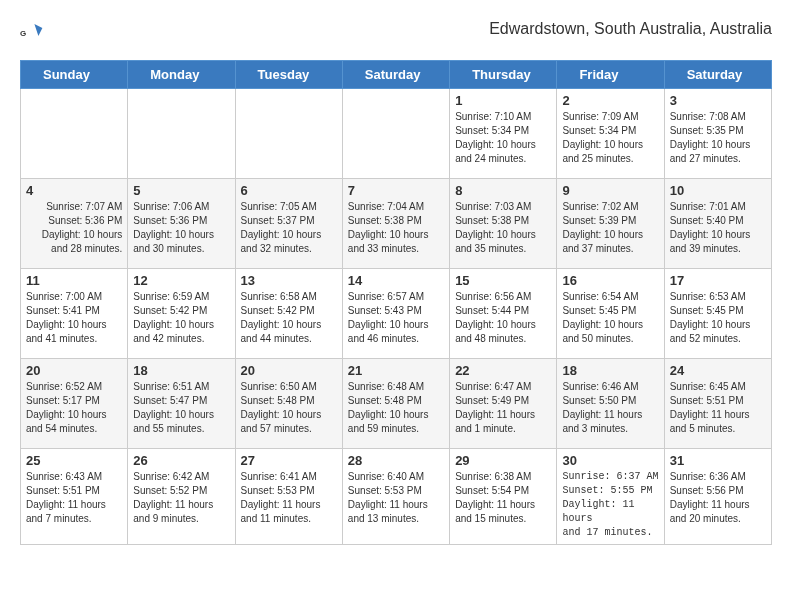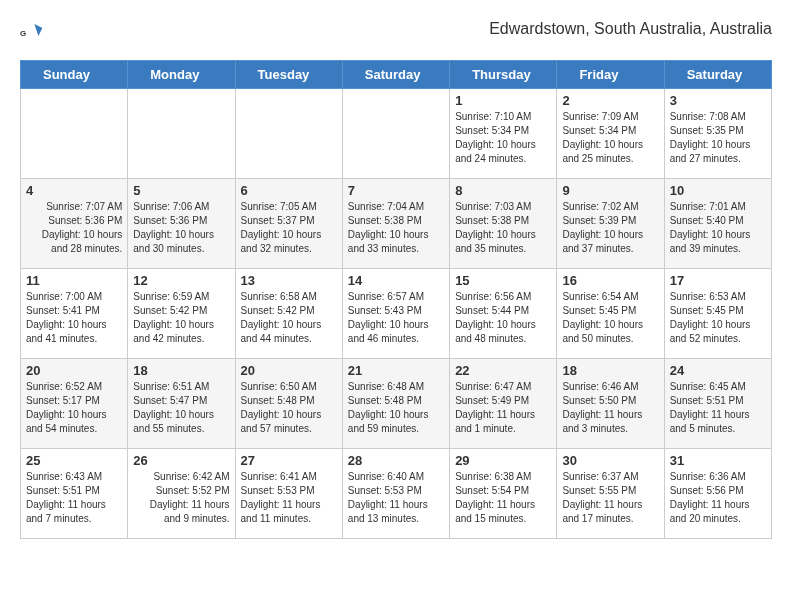--- a/index.html
+++ b/index.html
@@ -299,21 +299,21 @@
       <tr class="row-odd">
         <td>
           <span class="day-number">25</span>
           <div class="day-info" style="white-space: pre-line;">Sunrise: 6:43 AM
 Sunset: 5:51 PM
 Daylight: 11 hours
 and 7 minutes.</div>
         </td>
         <td>
           <span class="day-number">26</span>
-          <div class="day-info" style="white-space: pre-line; text-align: right;">Sunrise: 6:42 AM
+          <div class="day-info" style="white-space: pre-line;">Sunrise: 6:42 AM
 Sunset: 5:52 PM
 Daylight: 11 hours
 and 9 minutes.</div>
         </td>
         <td>
           <span class="day-number">27</span>
           <div class="day-info" style="white-space: pre-line;">Sunrise: 6:41 AM
 Sunset: 5:53 PM
 Daylight: 11 hours
 and 11 minutes.</div>
@@ -327,21 +327,21 @@
         </td>
         <td>
           <span class="day-number">29</span>
           <div class="day-info" style="white-space: pre-line;">Sunrise: 6:38 AM
 Sunset: 5:54 PM
 Daylight: 11 hours
 and 15 minutes.</div>
         </td>
         <td>
           <span class="day-number">30</span>
-          <div class="day-info" style="white-space: pre-line;">Sunrise: 6:37 AM
+          <div class="day-info" style="white-space: pre-line; font-family: Liberation Mono, monospace;">Sunrise: 6:37 AM
 Sunset: 5:55 PM
 Daylight: 11 hours
 and 17 minutes.</div>
         </td>
         <td>
           <span class="day-number">31</span>
           <div class="day-info" style="white-space: pre-line;">Sunrise: 6:36 AM
 Sunset: 5:56 PM
 Daylight: 11 hours
 and 20 minutes.</div>

